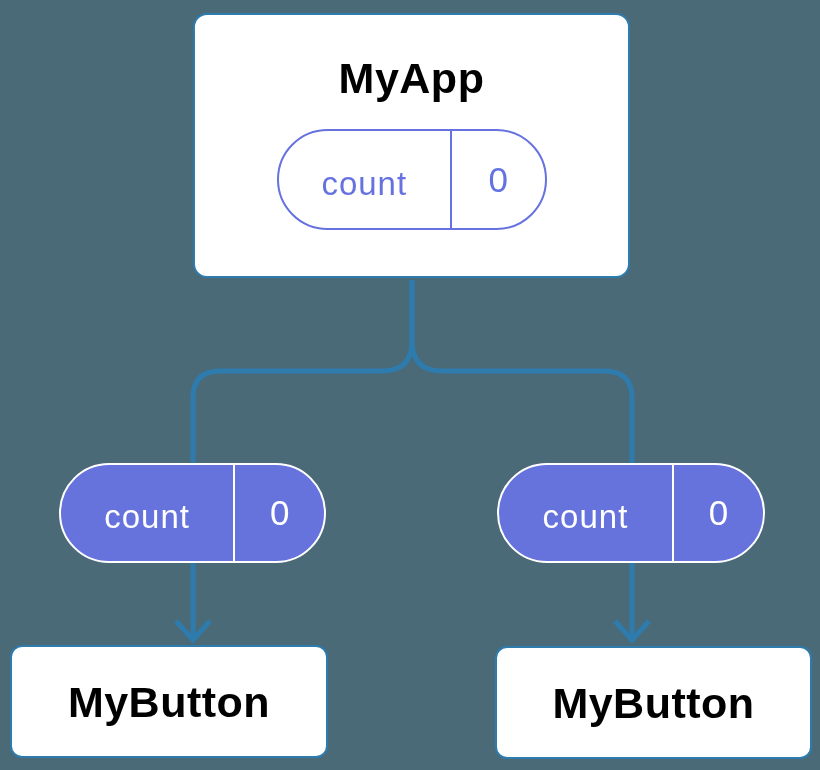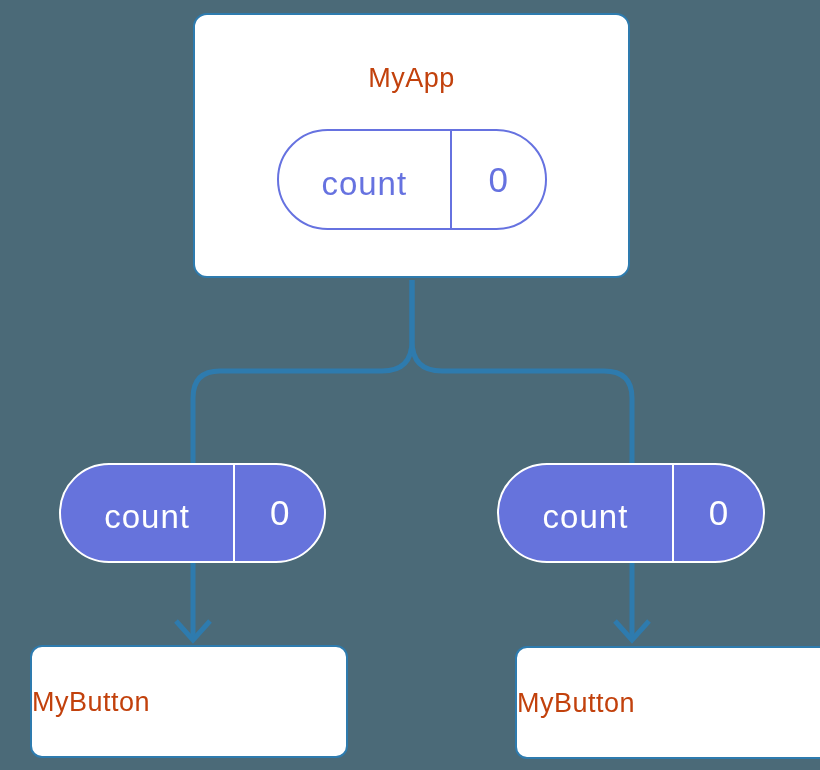--- a/index.html
+++ b/index.html
@@ -31,24 +31,24 @@
     top: 13px;
     width: 437px;
     height: 265px;
     border-radius: 14px;
     display: flex;
     flex-direction: column;
     align-items: center;
     padding-top: 40px;
   }
   .node-title {
-    font-size: 27px;
-    font-weight: 400;
+    font-size: 43px;
+    font-weight: 700;
     line-height: 46px;
-    color: #c2410c;
+    color: #000000;
     letter-spacing: 0.5px;
   }
   .pill {
     box-sizing: border-box;
     display: flex;
     align-items: stretch;
     border-radius: 60px;
     z-index: 2;
   }
   .pill-cell {
@@ -77,22 +77,21 @@
   }
   .pill-solid .pill-name-cell { flex: 0 0 65.5%; border-right: 2.5px solid #FFFFFF; }
   .pill-name { font-size: 33px; font-weight: 400; letter-spacing: 1px; margin-top: 8px; }
   .pill-value { font-size: 35px; font-weight: 400; }
   .prop-pill-left  { left: 59px;  top: 463px; }
   .prop-pill-right { left: 497px; top: 463px; width: 268px; }
   .child-card {
     border-radius: 12px;
     display: flex;
     align-items: center;
-    justify-content: flex-start;
-    margin-left: 20px;
+    justify-content: center;
   }
   .child-card-left  { left: 10px;  top: 645px; width: 318px; height: 113px; }
   .child-card-right { left: 495px; top: 646px; width: 317px; height: 113px; }
 </style>
 </head>
 <body>
 
 <div class="stage">
 
   <svg class="connectors" width="820" height="770" viewBox="0 0 820 770">

